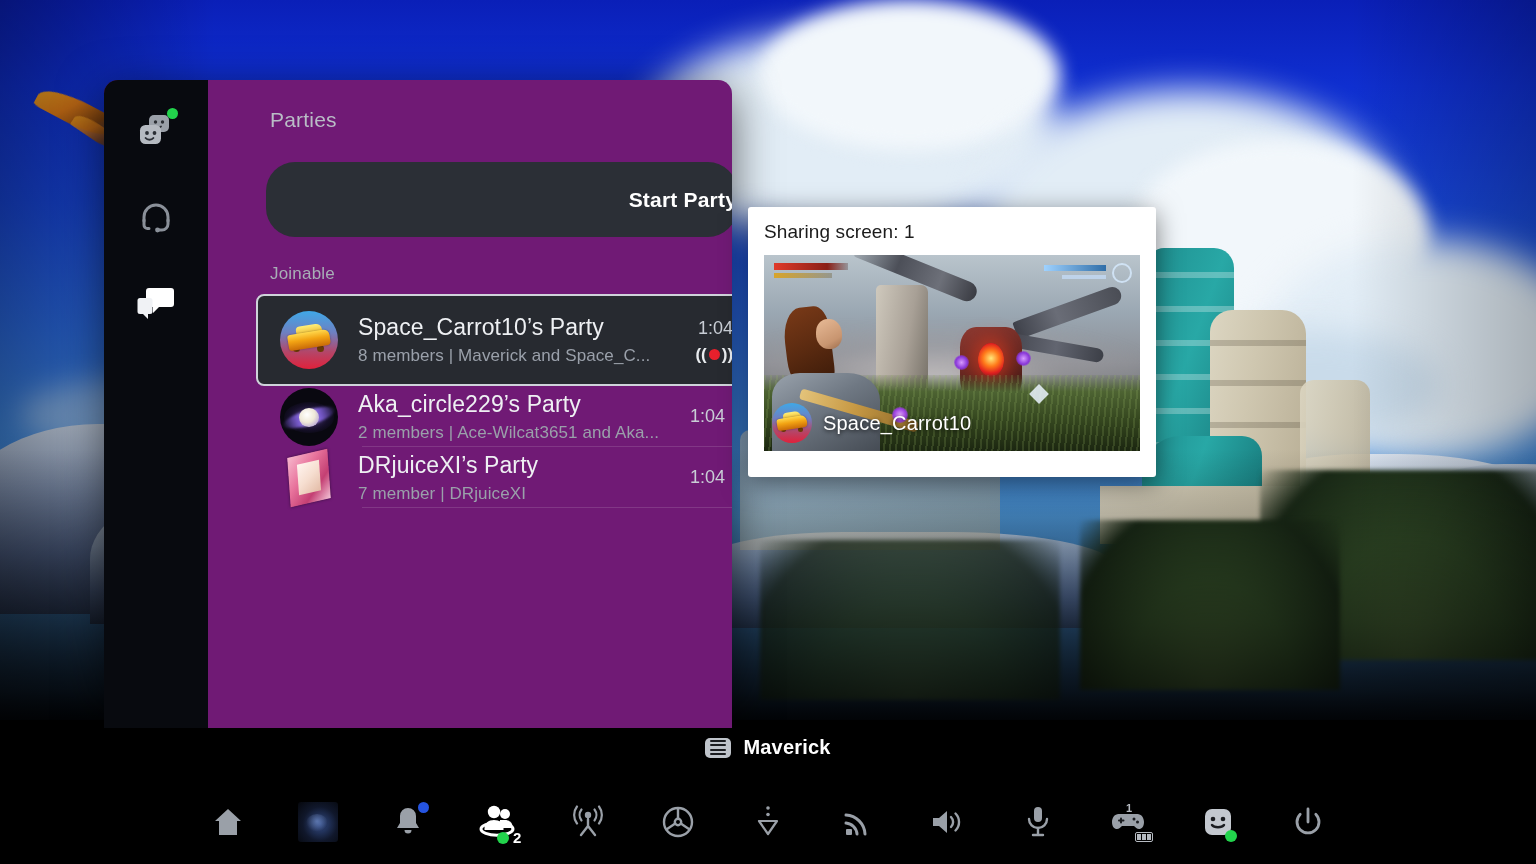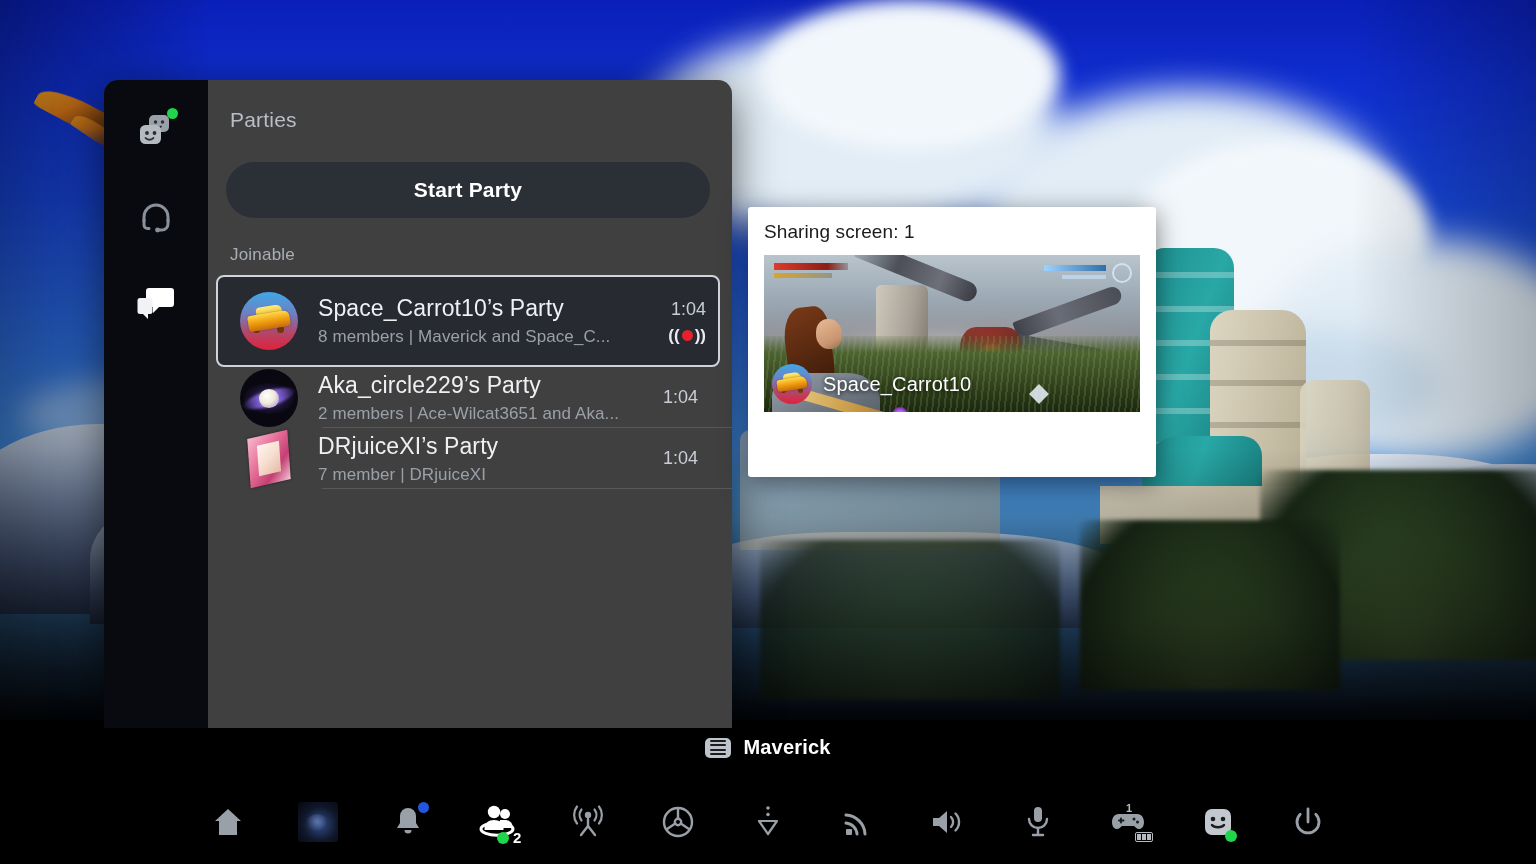--- a/index.html
+++ b/index.html
@@ -66,25 +66,26 @@
   .bg-vignette {
     position:absolute; inset:0;
     background:
       linear-gradient(180deg, rgba(0,0,0,0) 52%, rgba(0,0,0,.45) 72%, rgba(0,0,0,.92) 87%, #000 100%),
       linear-gradient(90deg, rgba(0,0,0,.35) 0%, rgba(0,0,0,0) 14%, rgba(0,0,0,0) 88%, rgba(0,0,0,.25) 100%);
   }
 
   
   .panel {
     position:absolute; left:104px; top:80px; width:628px; height:648px;
-    background:#404040;
+    background:#701a75;
     border-radius:14px 14px 0 0;
     display:flex;
     overflow:hidden;
     box-shadow:0 10px 46px rgba(0,0,0,.6);
+    gap:40px;
   }
   .rail {
     width:104px; flex:0 0 104px;
     background:#080a0f;
     padding-top:24px;
     display:flex; flex-direction:column; align-items:center; gap:30px;
   }
   .rail-item {
     position:relative;
     width:56px; height:56px;
@@ -98,27 +99,27 @@
     width:11px; height:11px; border-radius:50%;
     background:#22d34c;
   }
 
   .content { flex:1; padding:22px 22px 0 18px; position:relative; }
   .panel-title {
     color:#b9bdc6; font-size:21px; font-weight:400;
     letter-spacing:.2px; margin:6px 0 0 4px;
   }
   .start-party {
-    display:block; width:100%; height:56px;
+    display:block; width:100%; height:75px;
     margin-top:30px;
     border:none; border-radius:29px;
     background:#2b2f36;
     color:#ffffff; font-size:21px; font-weight:700;
     font-family:"Liberation Sans", sans-serif;
-    letter-spacing:.2px; cursor:pointer;
+    letter-spacing:.2px; cursor:pointer;text-align:right;
   }
   .section-label {
     color:#a8adb6; font-size:17px; margin:27px 0 0 4px; letter-spacing:.2px;
   }
 
   .party-list { margin-top:10px; }
   .party-row {
     position:relative;
     display:flex; align-items:center;
     height:61px;
@@ -220,21 +221,21 @@
   
   .share-card {
     position:absolute; left:748px; top:207px; width:408px; height:270px;
     background:#ffffff;
     border-radius:3px;
     padding:14px 16px 16px 16px;
     box-shadow:0 6px 26px rgba(0,0,0,.5);
   }
   .share-title { color:#1b1b1b; font-size:19px; letter-spacing:.1px; }
   .share-thumb {
-    position:relative; margin-top:12px; width:376px; height:157px;
+    position:relative; margin-top:12px; width:376px; height:196px;
     overflow:hidden; background:#2a2b30;text-decoration:underline;
   }
   
   .gs-sky {
     position:absolute; inset:0;
     background:linear-gradient(180deg,#b9c4cc 0%, #9aa7b2 30%, #8d8f95 55%, #6d7073 75%, #4d5250 100%);
   }
   .gs-fog {
     position:absolute; left:0; right:0; top:36%; height:44%;
     background:radial-gradient(ellipse at 45% 60%, rgba(210,205,205,.75) 0%, rgba(170,165,168,.35) 45%, rgba(120,120,125,0) 80%);

